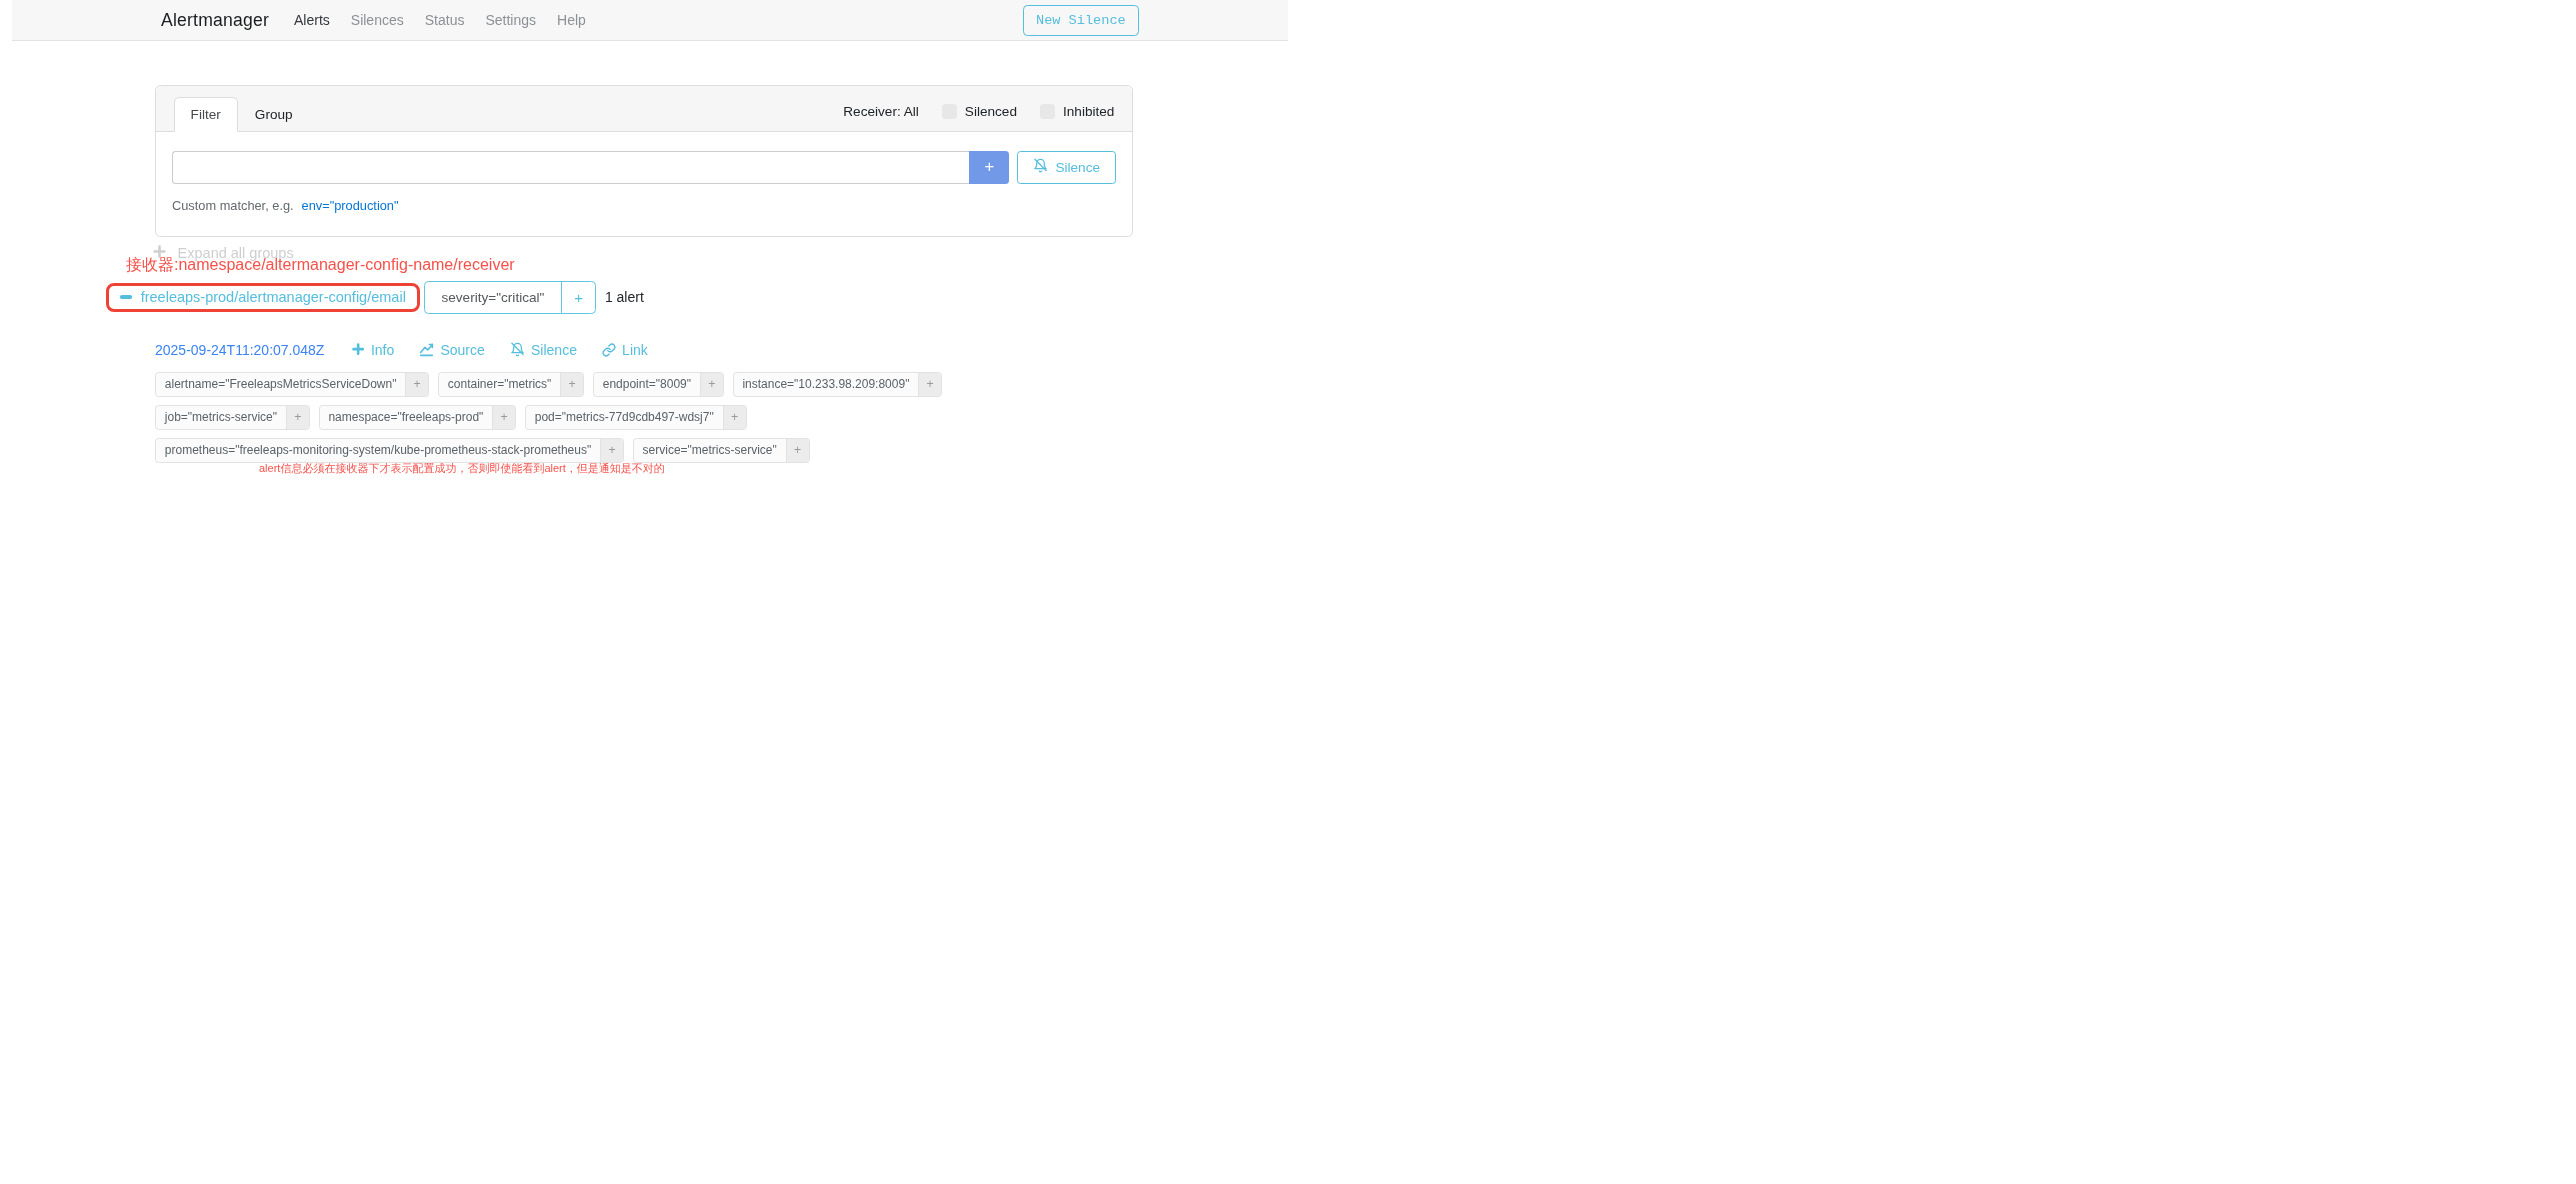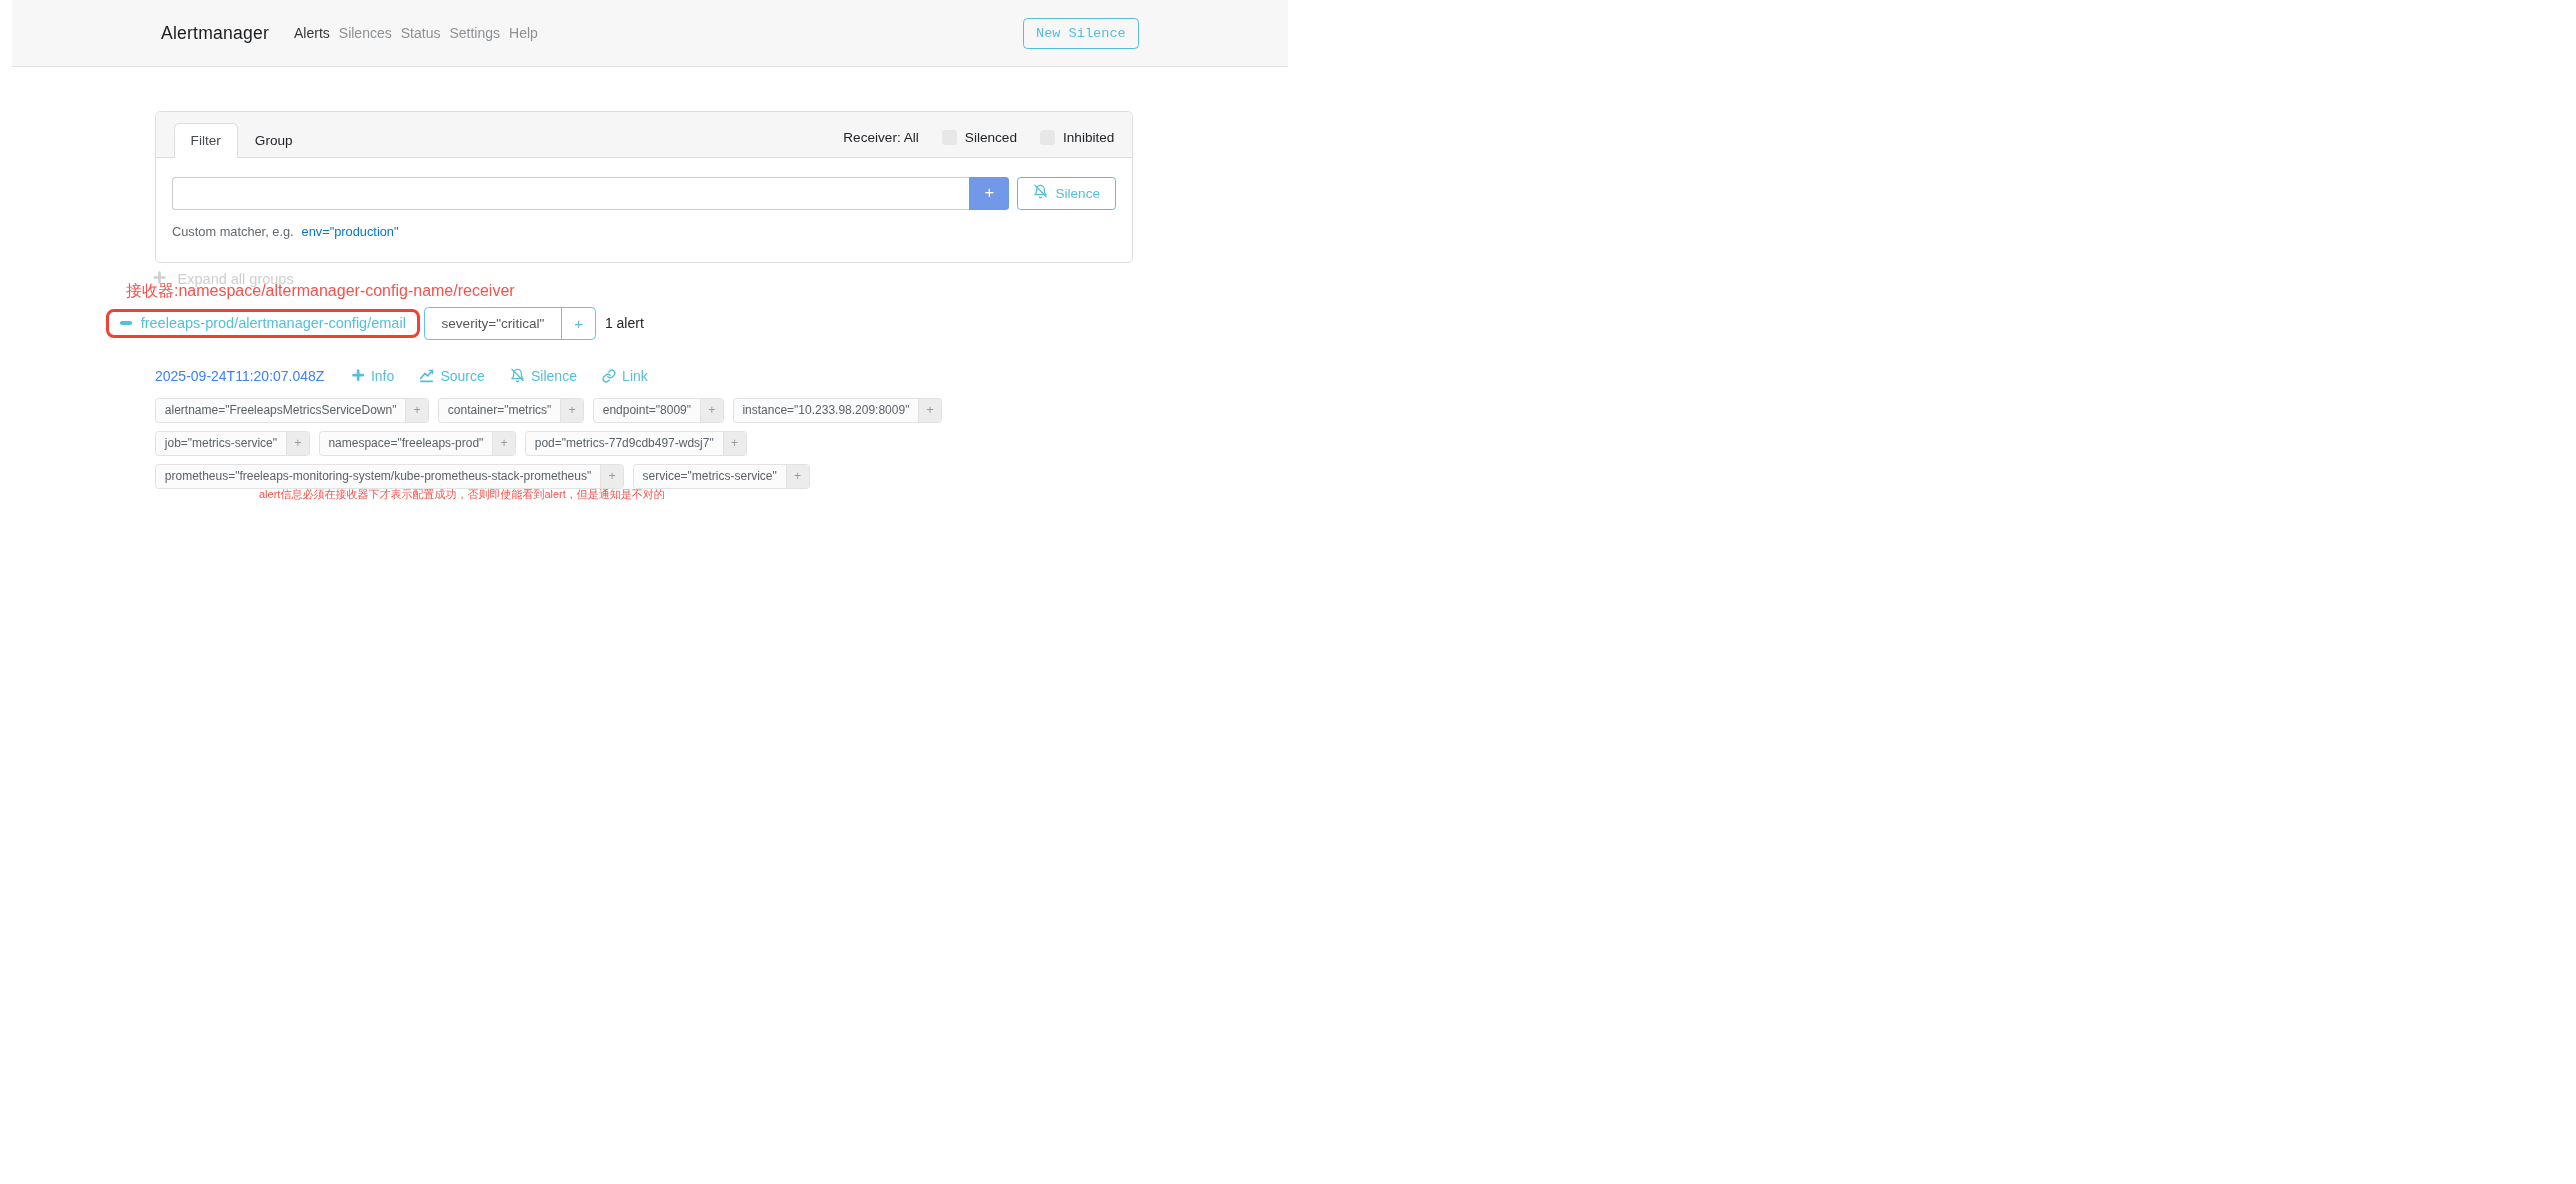--- a/index.html
+++ b/index.html
@@ -7,26 +7,26 @@
   body {
     width:1288px; height:592px; overflow:hidden;
     font-family:"Liberation Sans","DejaVu Sans",sans-serif;
     color:#212529; font-size:13px;
     -webkit-font-smoothing:antialiased;
   }
   .page { position:relative; width:1288px; height:592px; background:#fff; }
 
   
   .navbar {
-    height:67px; background:#f7f7f7; border-bottom:1.8px solid #e2e2e2;
+    height:41px; background:#f7f7f7; border-bottom:1.8px solid #e2e2e2;
     display:flex; align-items:center;margin-left:12px;
   }
   .nav-inner { width:978px; margin:0 auto; display:flex; align-items:center; }
   .brand { font-size:17.6px; color:#1b1e21; letter-spacing:0.2px; cursor:pointer; }
-  .nav-items { display:flex; align-items:center; gap:9px; margin-left:25px; }
+  .nav-items { display:flex; align-items:center; gap:21px; margin-left:25px; }
   .nav-link { font-size:14px; color:#8c9196; cursor:pointer; }
   .nav-link.active { color:#33383d; }
   .btn-new-silence {
     margin-left:auto; background:transparent; border:0.9px solid #54bede; color:#54bede;
     border-radius:4.4px; padding:7px 12.3px; font-size:13.6px; cursor:pointer;
     font-family:Liberation Mono, monospace;
   }
 
   
   .main { width:978px; margin:12px auto; position:relative; }

